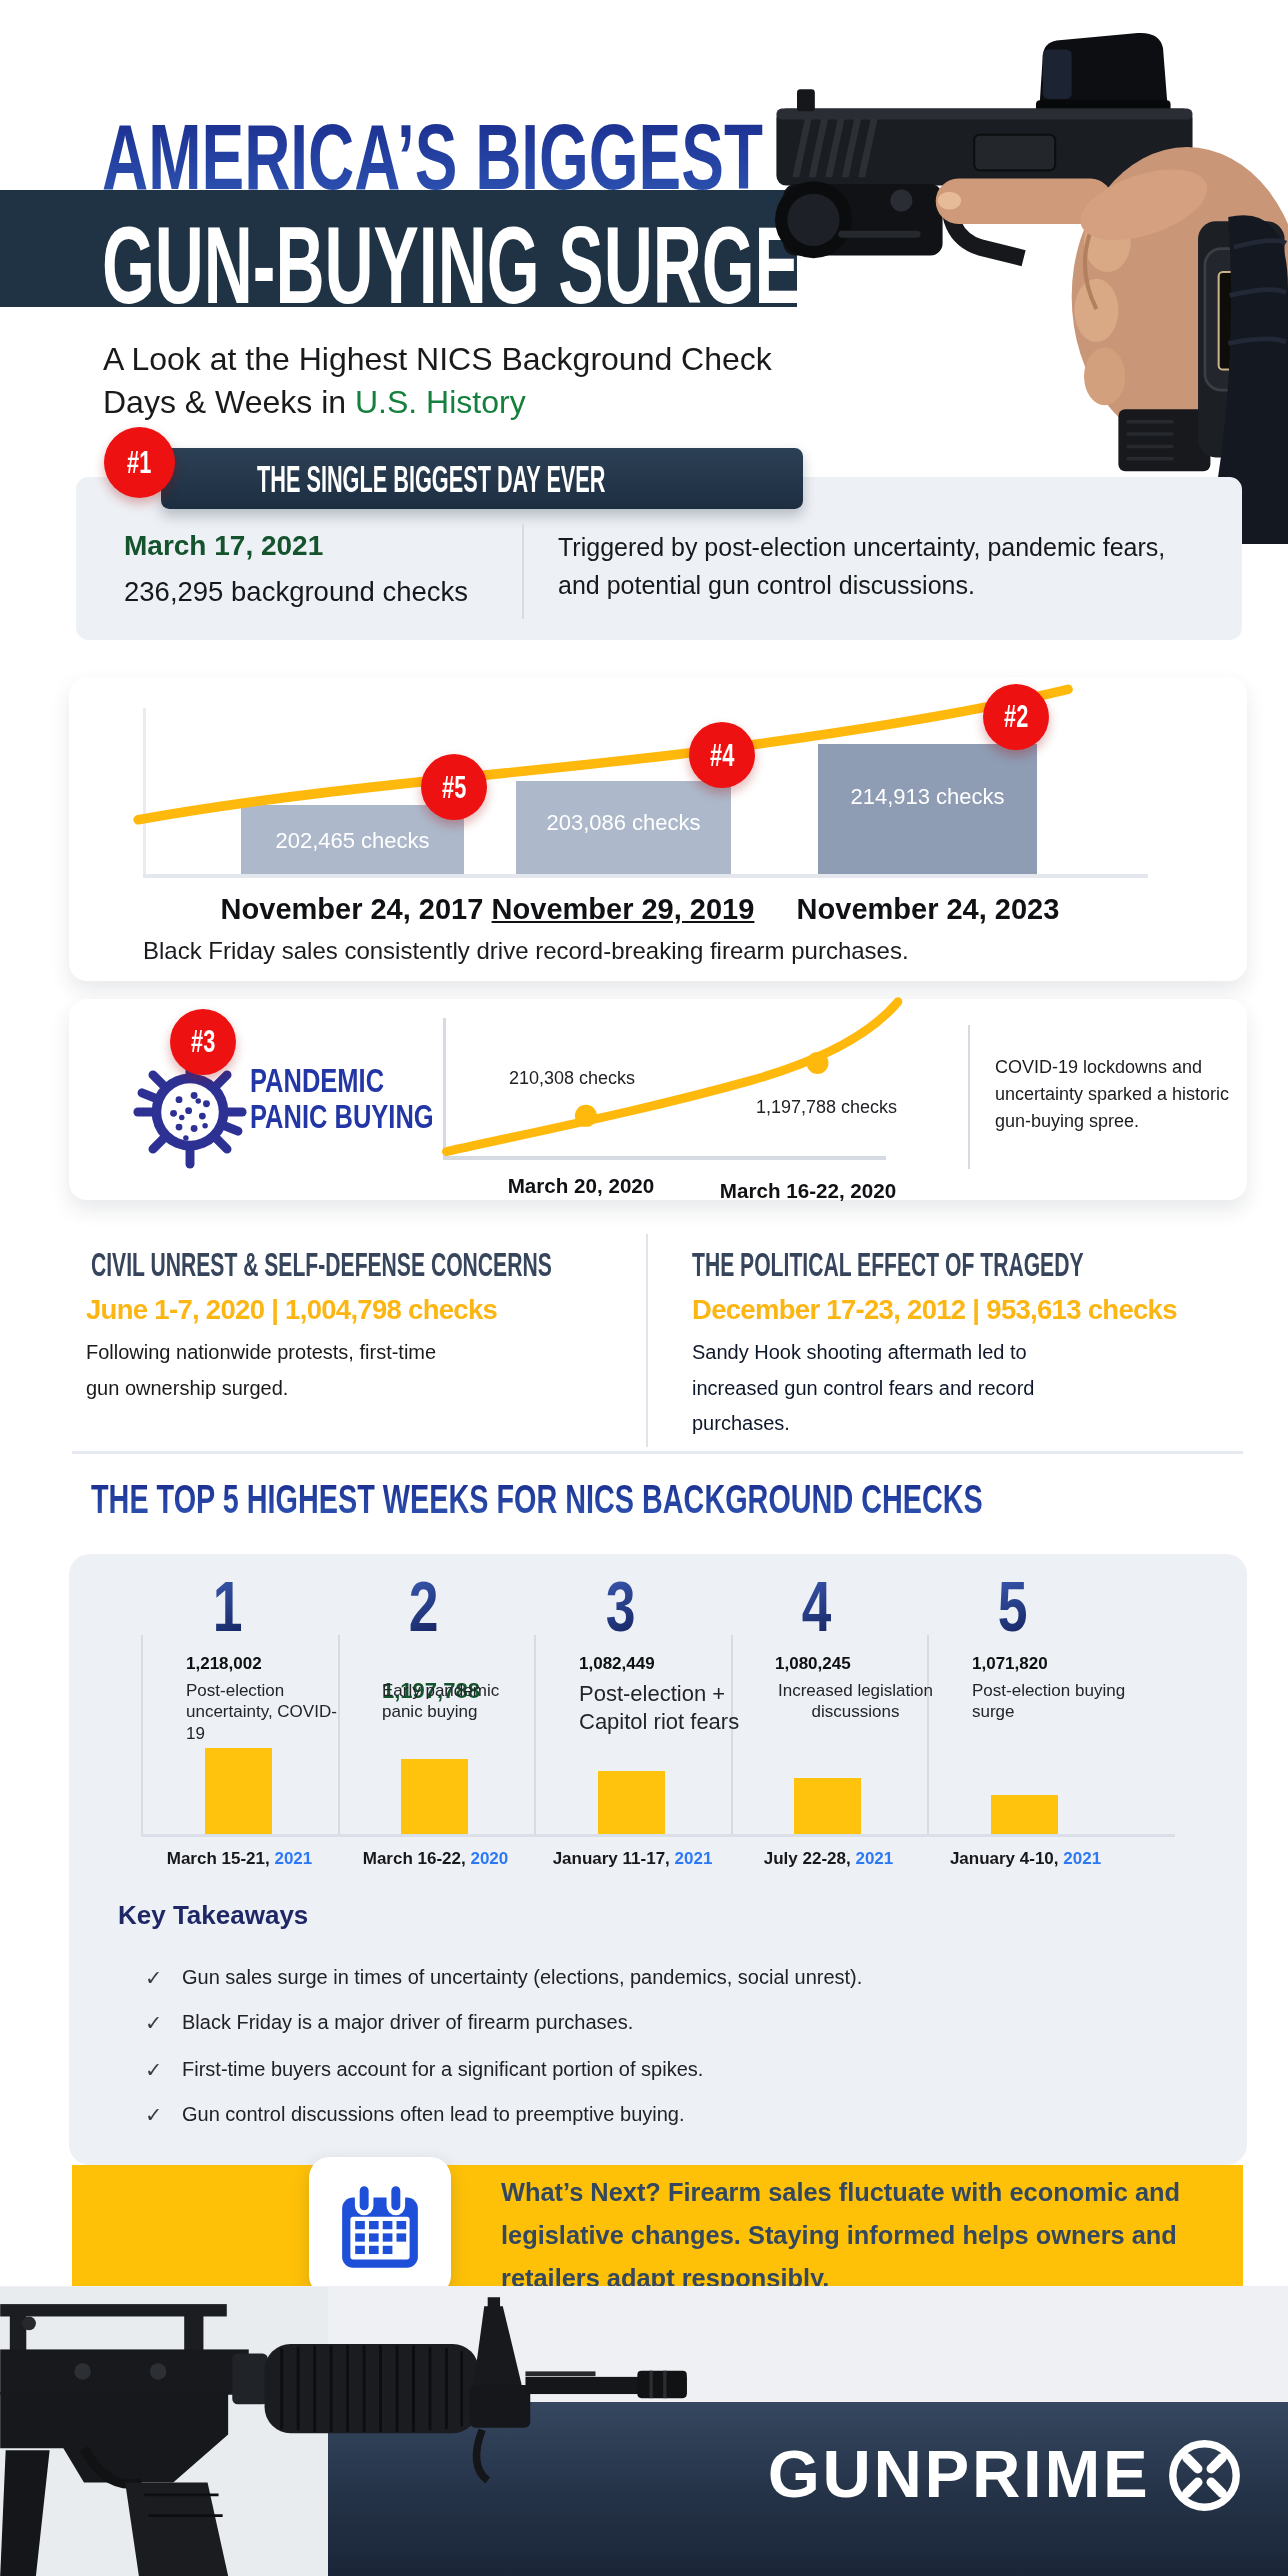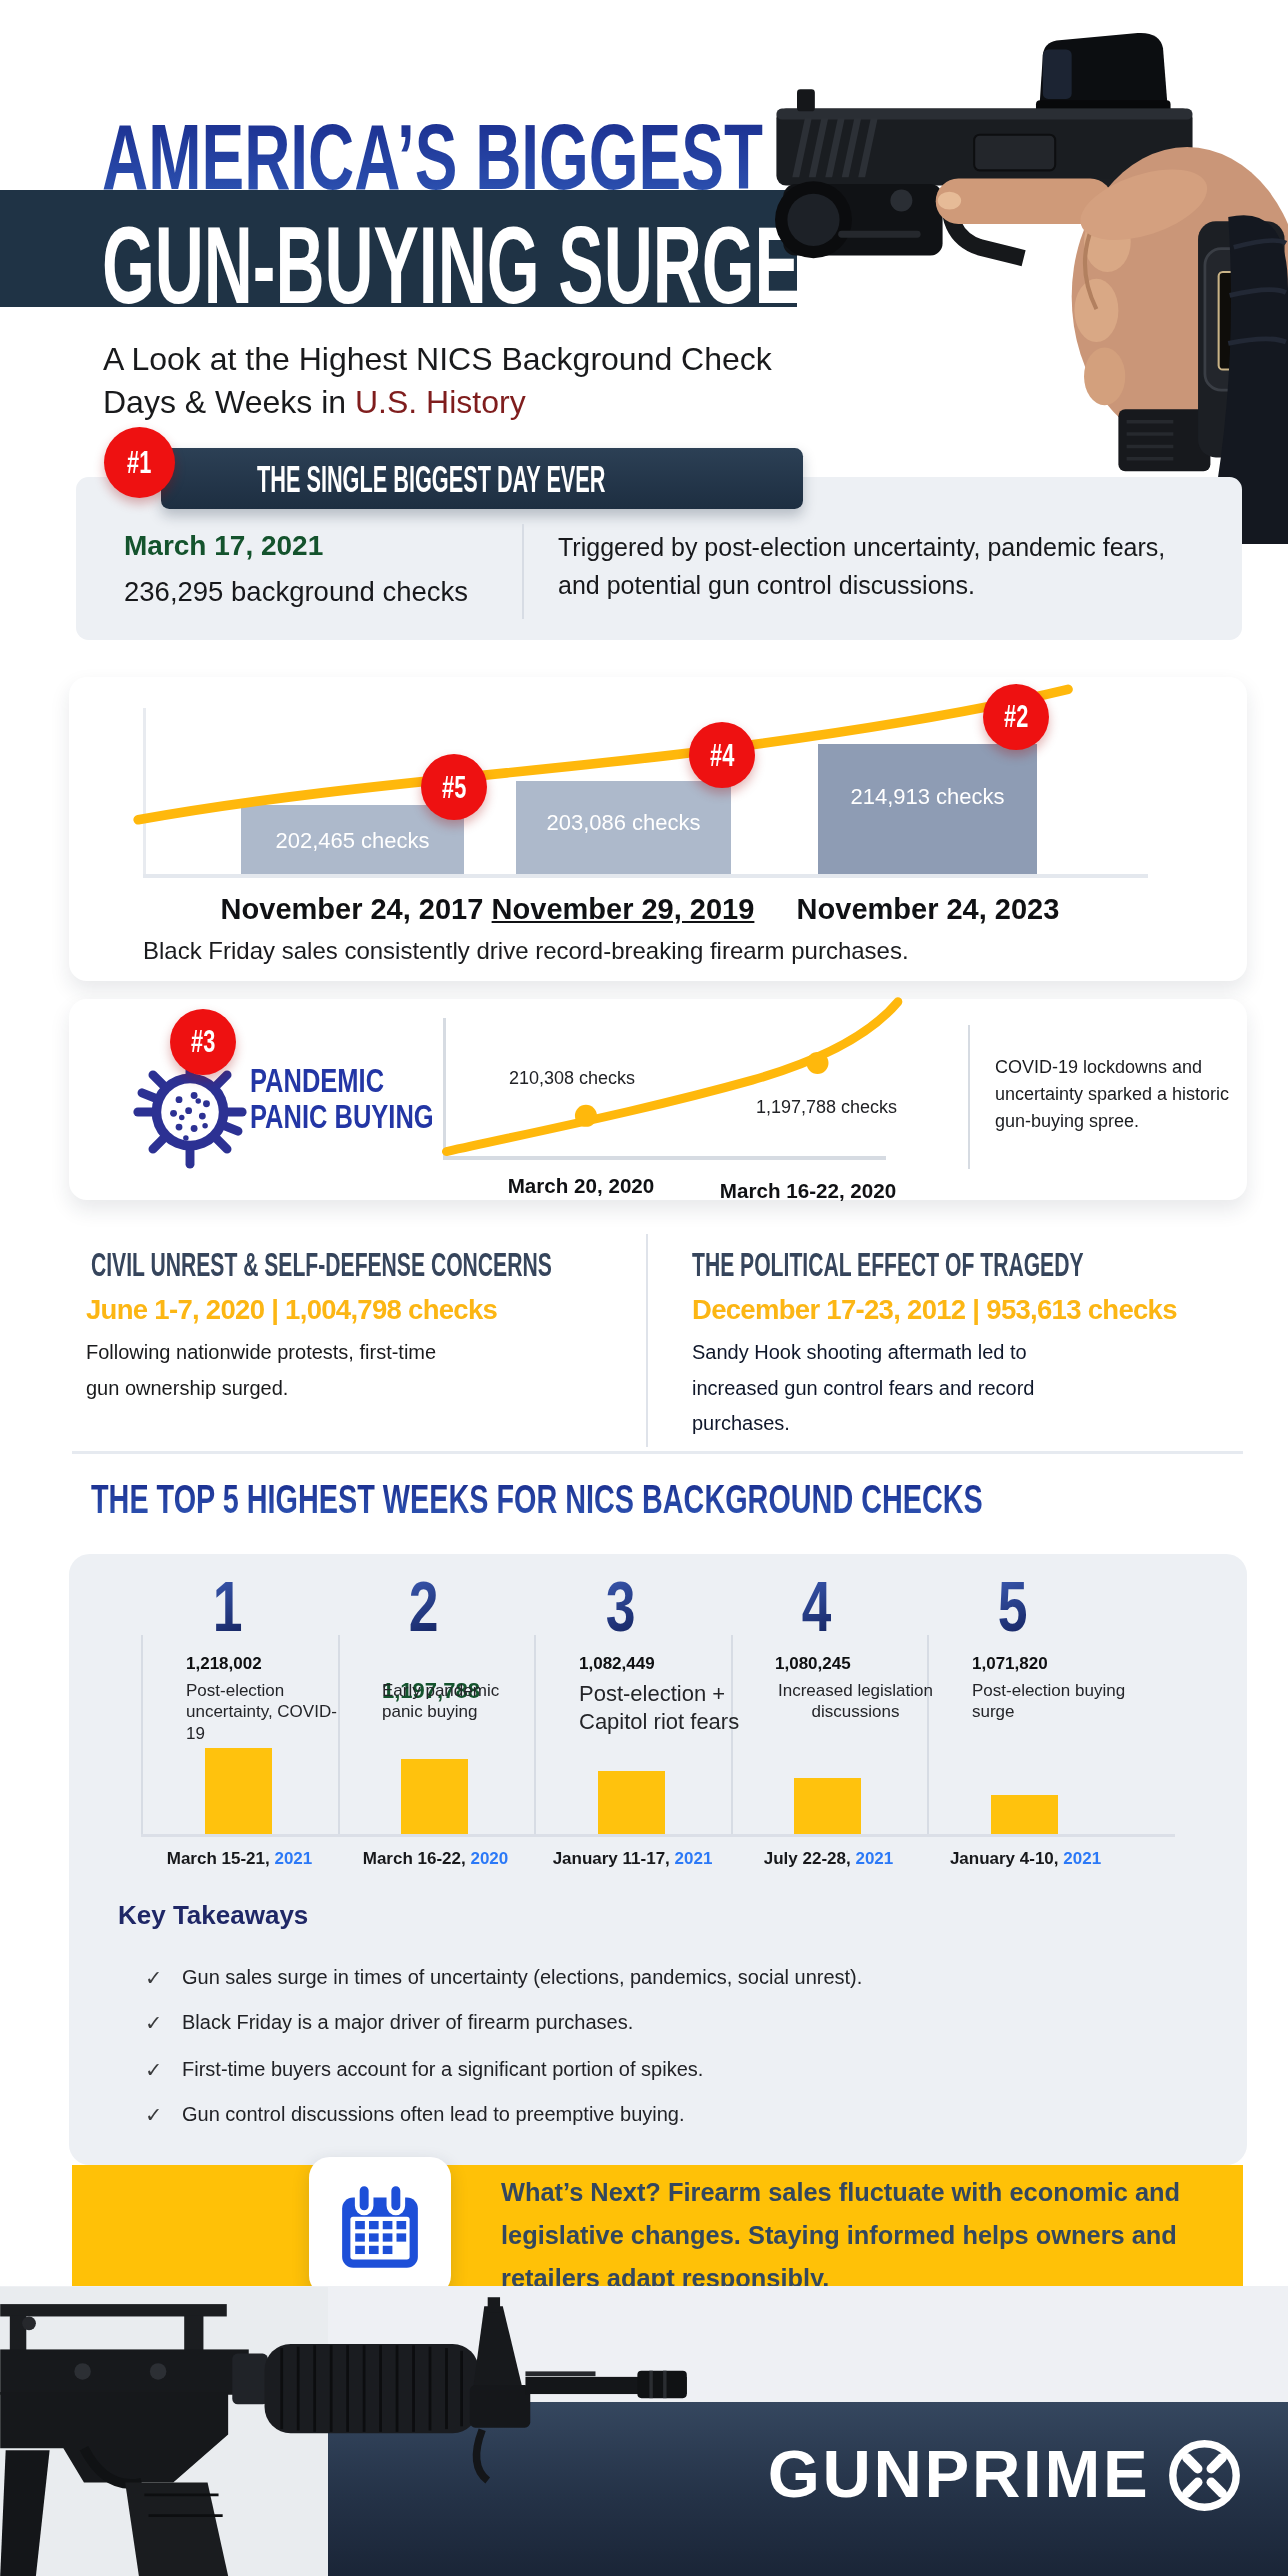--- a/index.html
+++ b/index.html
@@ -88,21 +88,21 @@
       <rect x="594" y="362" width="114" height="206" rx="24" fill="#23262c" stroke="#3a3e45" stroke-width="4"></rect>
       <rect x="614" y="396" width="76" height="142" rx="6" fill="#0f0d0a" stroke="#c9b387" stroke-width="3"></rect>
 
       <path d="M628 316 Q 715 296 715 420 L 715 792 L 596 792 Q 644 560 628 316 Z" fill="#141820"></path>
       <path d="M636 360 q 60 -16 76 -6 M630 430 q 62 -14 82 -4 M628 500 q 60 -12 84 -2" stroke="#222835" stroke-width="7" fill="none"></path>
     </svg>
   </div>
 
   <div class="abs" style="left:103px;top:338px;font-size:32px;line-height:43px;color:#191a1c;">
     <div>A Look at the Highest NICS Background Check</div>
-    <div><span>Days &amp; Weeks in </span><span style="color:#7f1d1d;">U.S. History</span></div>
+    <div><span>Days &amp; Weeks in </span><span style="color:#15803d;">U.S. History</span></div>
   </div>
 
   <div class="graycard" style="left:76px;top:477px;width:1166px;height:163px;border-radius:12.4px;"></div>
   <div class="abs" style="left:161px;top:448px;width:642px;height:61px;border-radius:8.2px;background:linear-gradient(180deg,#2c4055,#1d2e41);box-shadow:0 6.9px 12.4px rgba(20,35,55,.25);display:flex;align-items:center;padding-left:96px;">
     <span class="cond" style="font-size:35px;color:#fff;transform:scale(.62,1.08);transform-origin:left center;">THE SINGLE BIGGEST DAY EVER</span>
   </div>
   <div class="badge" style="left:104px;top:427px;width:71px;height:71px;">
     <span>#1</span>
   </div>
   <div class="abs nowrap" style="left:124px;top:530px;font-size:28px;font-weight:bold;color:#14532d;">March 17, 2021</div>

